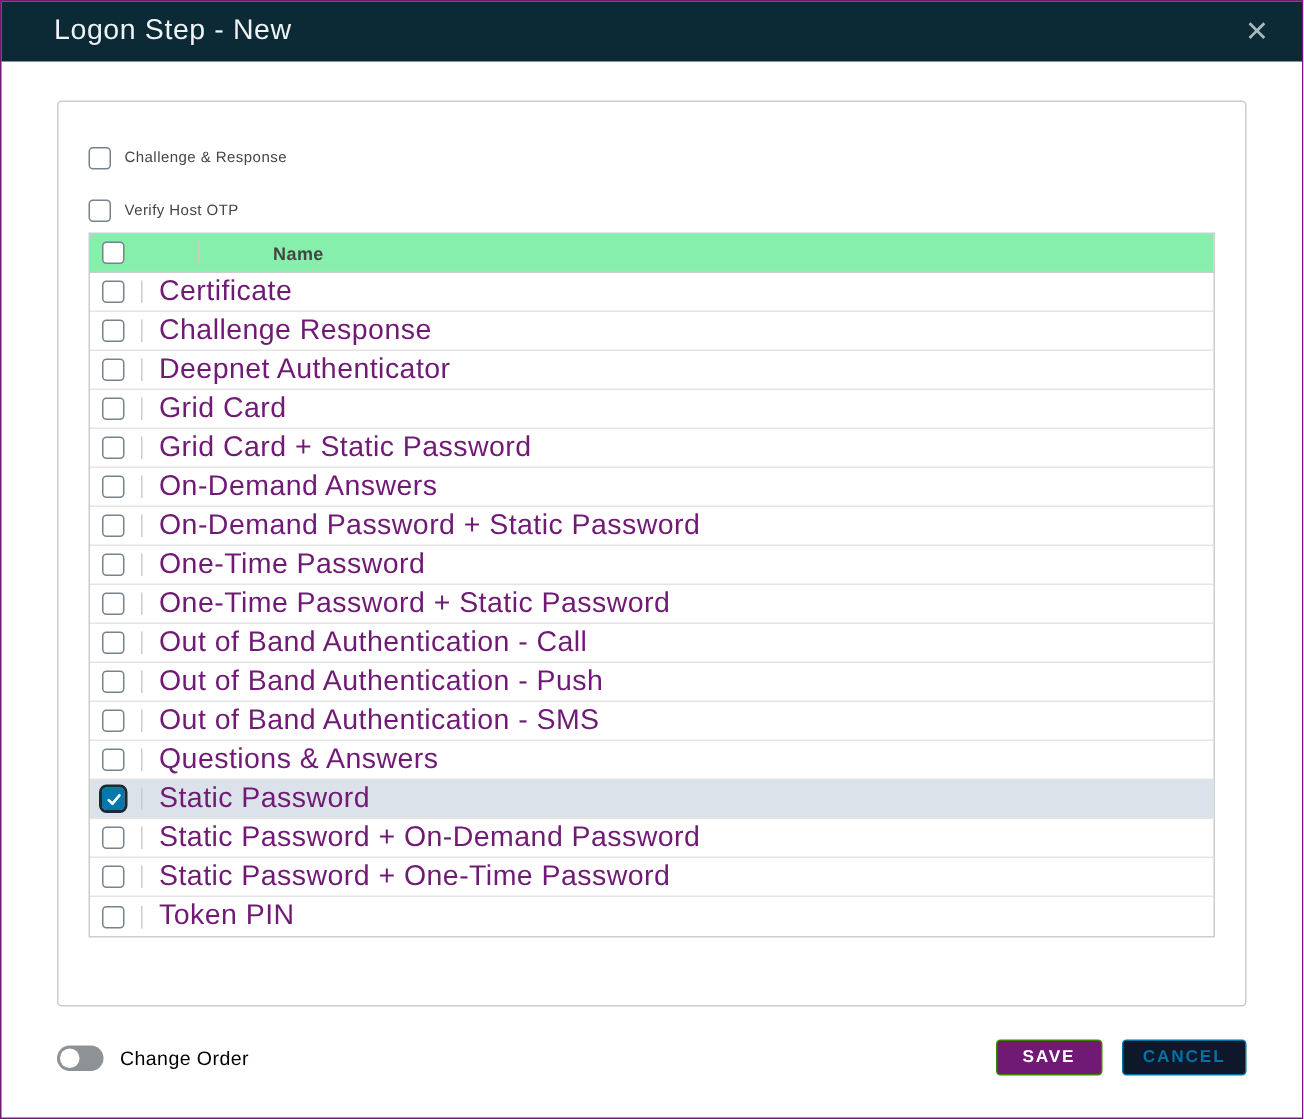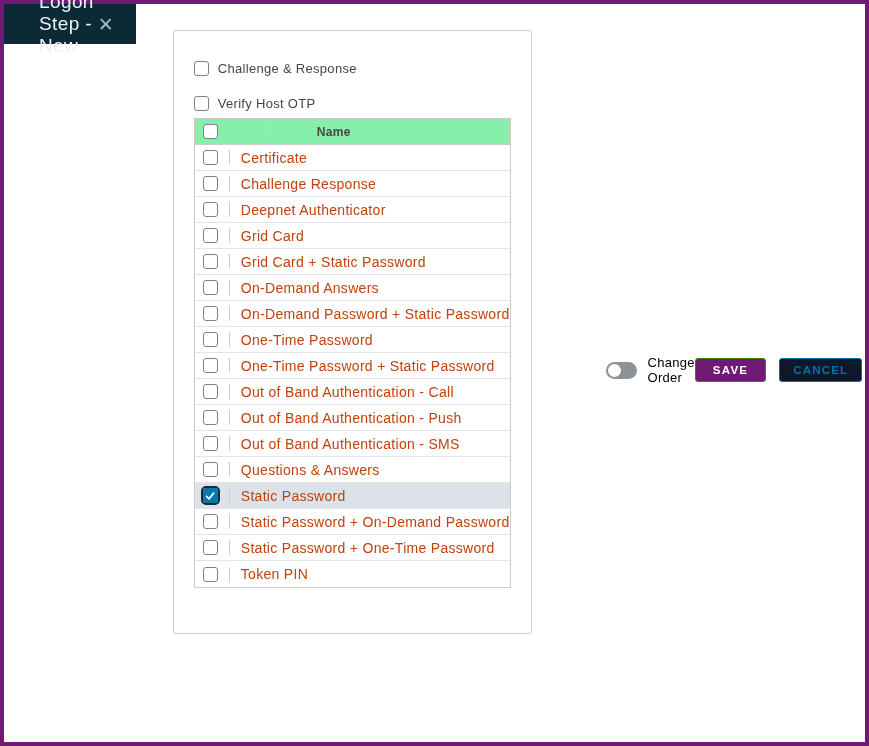--- a/index.html
+++ b/index.html
@@ -4,23 +4,23 @@
 <style>
   * { box-sizing: border-box; margin: 0; padding: 0; }
   html, body { width: 869px; height: 746px; }
   body {
     font-family: "Liberation Sans", sans-serif;
     background: #ffffff;
     overflow: hidden;
   }
   .modal {
     width: 869px; height: 746px;
-    border: 4px solid #701a75;
+    border: 1px solid #701a75;
     background: #ffffff;
-    display: flex; flex-direction: row;
+    display: flex; flex-direction: column;
   }
   
   .modal-header {
     height: 40px; flex: 0 0 40px;
     background: #0c2936;
     display: flex; align-items: center;
     padding: 0 18px 0 35px;
   }
   .modal-title {
     color: #eef3f5; font-size: 19px; font-weight: 400;
@@ -54,21 +54,21 @@
     background: #fff;
     display: inline-flex; align-items: center; justify-content: center;
   }
   .cb svg { display: none; }
   .cb.checked {
     background: #0079ad; border-color: #0079ad;
     outline: 2px solid #1b2b33; outline-offset: 0px;
   }
   .cb.checked svg { display: block; }
   .check-label {
-    margin-left: 9px; font-size: 13px; color: #454545;
+    margin-left: 9px; font-size: 10px; color: #454545;
     letter-spacing: 0.3px;
   }
   
   .grid { border: 1px solid #cccccc; background: #fff; }
   .trow {
     display: flex; align-items: center;
     height: 26px; padding-left: 8px;
     border-bottom: 1px solid #e4e4e4;
     cursor: pointer;
   }
@@ -77,21 +77,21 @@
     background: #86efac; border-bottom: 1px solid #cccccc;
     cursor: default;
     gap: 38px;
   }
   .trow.selected { background: #dbe2e9; }
   .vdiv {
     width: 1px; height: 15px; background: #cccccc;
     margin: 0 0 0 11px; flex: 0 0 1px;
   }
   .rlabel {
-    margin-left: 11px; font-size: 14px; color: #c2410c;
+    margin-left: 11px; font-size: 19px; color: #701a75;
     letter-spacing: 0.3px; white-space: nowrap;
   }
   .trow.head .rlabel { font-size: 12px; font-weight: bold; color: #454545; }
   
   .modal-footer {
     flex: 1; display: flex; align-items: center;
     padding: 0 37px 6px 37px;
   }
   .toggle-group { display: flex; align-items: center; cursor: pointer; }
   .toggle {

